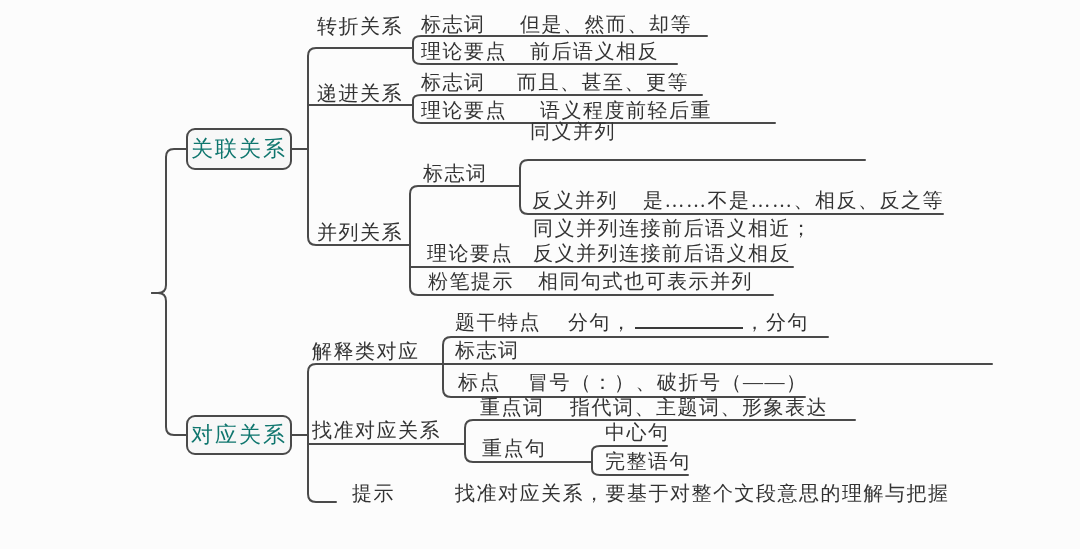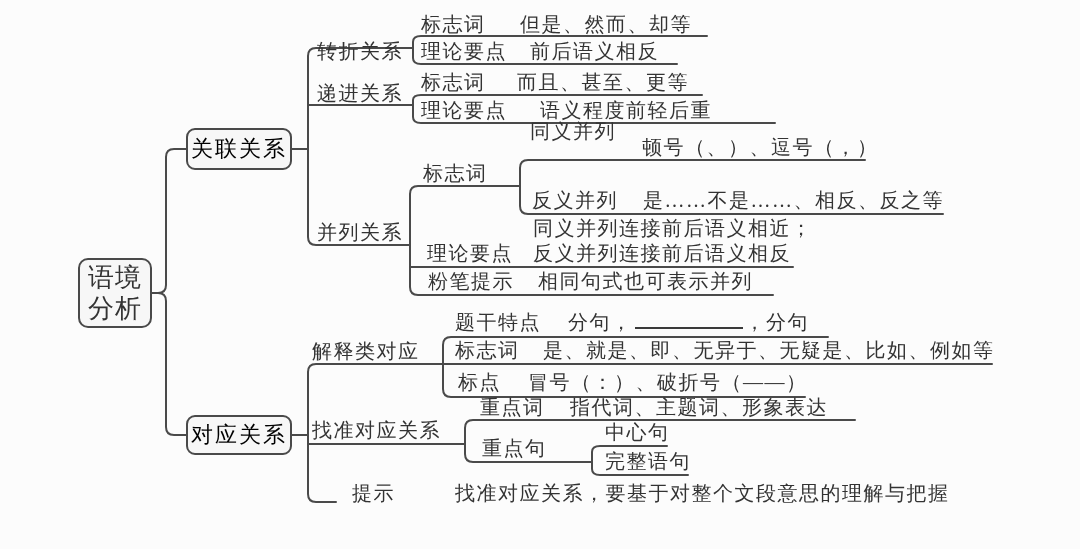--- a/index.html
+++ b/index.html
@@ -10,21 +10,21 @@
     color:#333333;
   }
   svg.wires { position:absolute; left:0; top:0; width:1080px; height:549px; }
   .t {
     position:absolute; font-size:20px; line-height:22px;
     letter-spacing:1.5px; white-space:nowrap; color:#333333;
   }
   .box {
     position:absolute; border:2px solid #4a4a4a; border-radius:9px;
     background:#f7f7f7; display:flex; align-items:center; justify-content:center;
-    font-size:22px; letter-spacing:2px; color:#000000; box-sizing:border-box;
+    font-size:22px; letter-spacing:2px; color:#0f766e; box-sizing:border-box;
   }
   .rootbox {
     position:absolute; left:78px; top:258px; width:74px; height:70px;
     border:2px solid #4a4a4a; border-radius:10px; background:#f7f7f7;
     display:flex; flex-direction:column; align-items:center; justify-content:center;
     font-size:26px; letter-spacing:1px; line-height:31px; color:#333333; box-sizing:border-box;
   }
   .blank {
     display:inline-block; width:108px; height:16px;
     border-bottom:2px solid #3a3a3a; margin:0 2px;
@@ -50,60 +50,54 @@
       <path d="M 292 435 H 308"></path>
       <path d="M 443 364 H 316 Q 308 364 308 372 V 494 Q 308 502 316 502 H 336"></path>
       <path d="M 308 444 H 465"></path>
       <path d="M 828 337 H 451 Q 443 337 443 345 V 389 Q 443 397 451 397 H 805"></path>
       <path d="M 443 364 H 992"></path>
       <path d="M 855 420 H 473 Q 465 420 465 428 V 454 Q 465 462 473 462 H 592"></path>
       <path d="M 667 446 H 600 Q 592 446 592 452 V 469 Q 592 475 600 475 H 688"></path>
     </g>
   </svg>
 
-  <div class="rootbox">
-    <span>语境</span>
-    <span>分析</span>
-  </div>
   <div class="box" style="left:186px;top:128px;width:106px;height:42px">
     <span>关联关系</span>
   </div>
   <div class="box" style="left:186px;top:415px;width:106px;height:40px">
     <span>对应关系</span>
   </div>
 
-  <div class="t" style="left:317px;top:40px">转折关系</div>
+  <div class="t" style="left:317px;top:15px">转折关系</div>
   <div class="t" style="left:421px;top:13px">标志词</div>
   <div class="t" style="left:520px;top:13px">但是、然而、却等</div>
   <div class="t" style="left:421px;top:40px">理论要点</div>
   <div class="t" style="left:530px;top:40px">前后语义相反</div>
 
   <div class="t" style="left:317px;top:82px">递进关系</div>
   <div class="t" style="left:421px;top:71px">标志词</div>
   <div class="t" style="left:517px;top:71px">而且、甚至、更等</div>
   <div class="t" style="left:421px;top:99px">理论要点</div>
   <div class="t" style="left:540px;top:99px">语义程度前轻后重</div>
 
   <div class="t" style="left:317px;top:221px">并列关系</div>
   <div class="t" style="left:423px;top:162px">标志词</div>
   <div class="t" style="left:530px;top:120px">同义并列</div>
-  <div class="t" style="left:642px;top:136px">顿号（、）、逗号（，）</div>
   <div class="t" style="left:532px;top:189px">反义并列</div>
   <div class="t" style="left:643px;top:189px">是……不是……、相反、反之等</div>
   <div class="t" style="left:427px;top:242px">理论要点</div>
   <div class="t" style="left:533px;top:242px">反义并列连接前后语义相反</div>
   <div class="t" style="left:533px;top:217px">同义并列连接前后语义相近；</div>
   <div class="t" style="left:428px;top:270px">粉笔提示</div>
   <div class="t" style="left:538px;top:270px">相同句式也可表示并列</div>
 
   <div class="t" style="left:312px;top:340px">解释类对应</div>
   <div class="t" style="left:455px;top:311px">题干特点</div>
   <div class="t" style="left:568px;top:311px"><span>分句，</span><span class="blank"></span><span>，分句</span></div>
   <div class="t" style="left:455px;top:339px">标志词</div>
-  <div class="t" style="left:543px;top:339px">是、就是、即、无异于、无疑是、比如、例如等</div>
   <div class="t" style="left:458px;top:371px">标点</div>
   <div class="t" style="left:528px;top:371px">冒号（：）、破折号（——）</div>
 
   <div class="t" style="left:312px;top:419px">找准对应关系</div>
   <div class="t" style="left:480px;top:396px">重点词</div>
   <div class="t" style="left:570px;top:396px">指代词、主题词、形象表达</div>
   <div class="t" style="left:482px;top:437px">重点句</div>
   <div class="t" style="left:605px;top:421px">中心句</div>
   <div class="t" style="left:605px;top:450px">完整语句</div>
 

